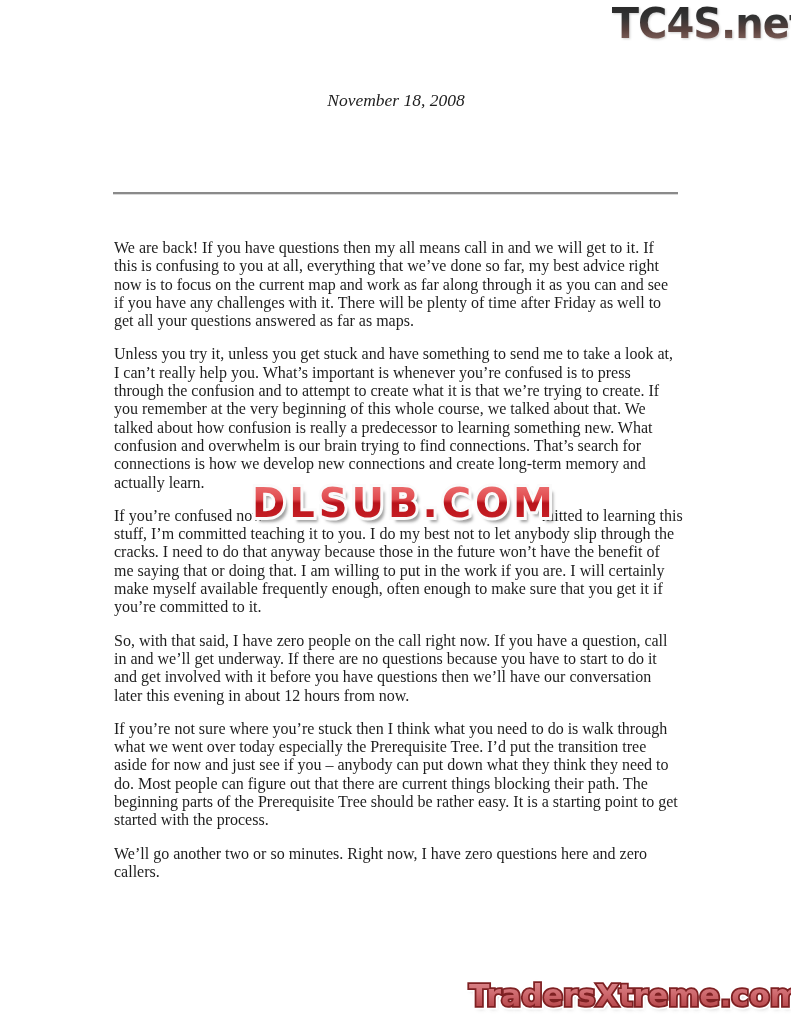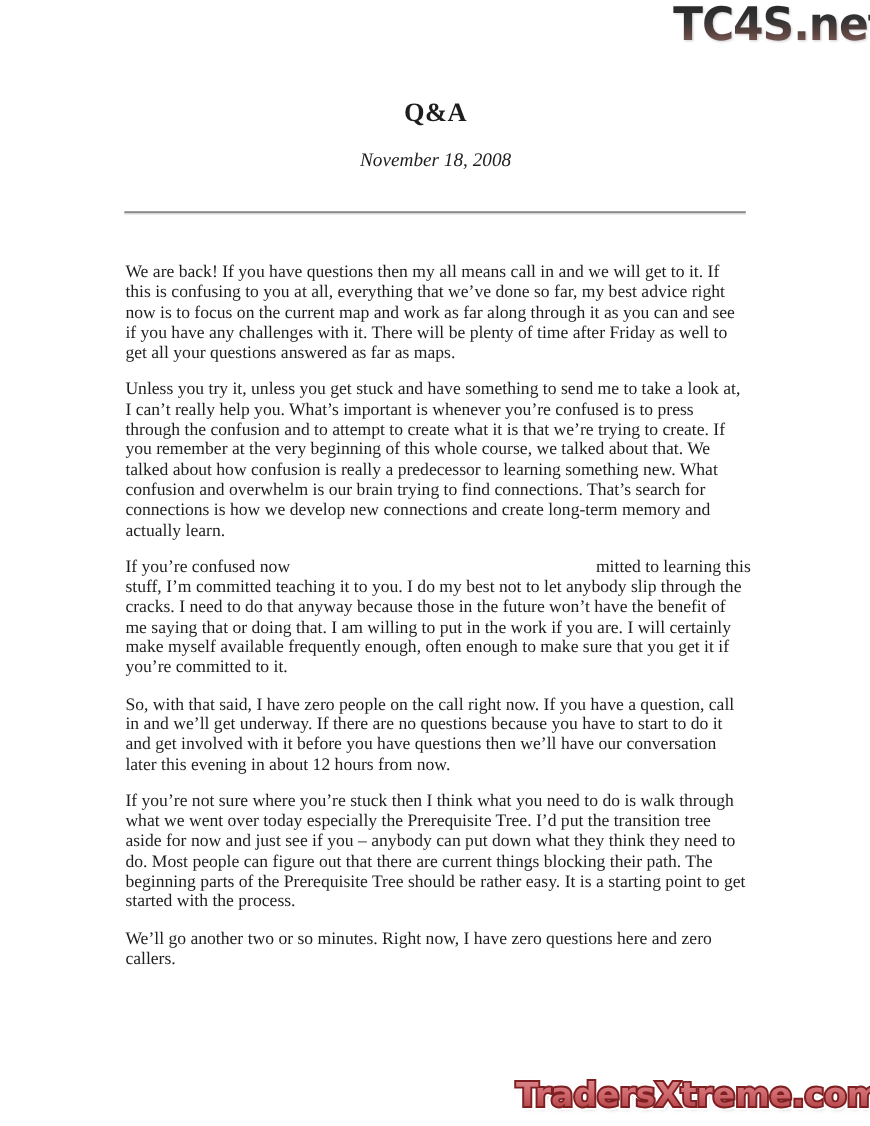--- a/index.html
+++ b/index.html
@@ -85,40 +85,45 @@
   }
 </style>
 </head>
 <body>
 
 <div class="page">
 
   <div class="brand-top">TC4S.net</div>
 
   <div class="title-block">
-    <h1 class="doc-title">Q&amp;A</h1>
     <div class="doc-date">November 18, 2008</div>
   </div>
 
   <div class="divider"></div>
 
   <div class="content">
     <p>We are back! If you have questions then my all means call in and we will get to it. If this is confusing to you at all, everything that we’ve done so far, my best advice right now is to focus on the current map and work as far along through it as you can and see if you have any challenges with it. There will be plenty of time after Friday as well to get all your questions answered as far as maps.</p>
     <p>Unless you try it, unless you get stuck and have something to send me to take a look at, I can’t really help you. What’s important is whenever you’re confused is to press through the confusion and to attempt to create what it is that we’re trying to create. If you remember at the very beginning of this whole course, we talked about that. We talked about how confusion is really a predecessor to learning something new. What confusion and overwhelm is our brain trying to find connections. That’s search for connections is how we develop new connections and create long-term memory and actually learn.</p>
     <p>
       <span class="p3-line1">
         <span>If you’re confused now</span><span class="wm-spacer"></span><span>mitted to learning this</span>
       </span>
       <span>stuff, I’m committed teaching it to you. I do my best not to let anybody slip through the cracks. I need to do that anyway because those in the future won’t have the benefit of me saying that or doing that. I am willing to put in the work if you are. I will certainly make myself available frequently enough, often enough to make sure that you get it if you’re committed to it.</span>
     </p>
     <p>So, with that said, I have zero people on the call right now. If you have a question, call in and we’ll get underway. If there are no questions because you have to start to do it and get involved with it before you have questions then we’ll have our conversation later this evening in about 12 hours from now.</p>
     <p>If you’re not sure where you’re stuck then I think what you need to do is walk through what we went over today especially the Prerequisite Tree. I’d put the transition tree aside for now and just see if you – anybody can put down what they think they need to do. Most people can figure out that there are current things blocking their path. The beginning parts of the Prerequisite Tree should be rather easy. It is a starting point to get started with the process.</p>
     <p>We’ll go another two or so minutes. Right now, I have zero questions here and zero callers.</p>
   </div>
 
+  <div class="watermark">
+    <span class="wm-stack">
+      <span class="wm-layer wm-back">DLSUB.COM</span>
+      <span class="wm-front">DLSUB.COM</span>
+    </span>
+  </div>
 
   <div class="brand-bottom">
     <span class="bb-stack">
       <span class="bb-layer bb-glow">TradersXtreme.com</span>
       <span class="bb-layer bb-outline">TradersXtreme.com</span>
       <span class="bb-fill">TradersXtreme.com</span>
     </span>
   </div>
 
 </div>

